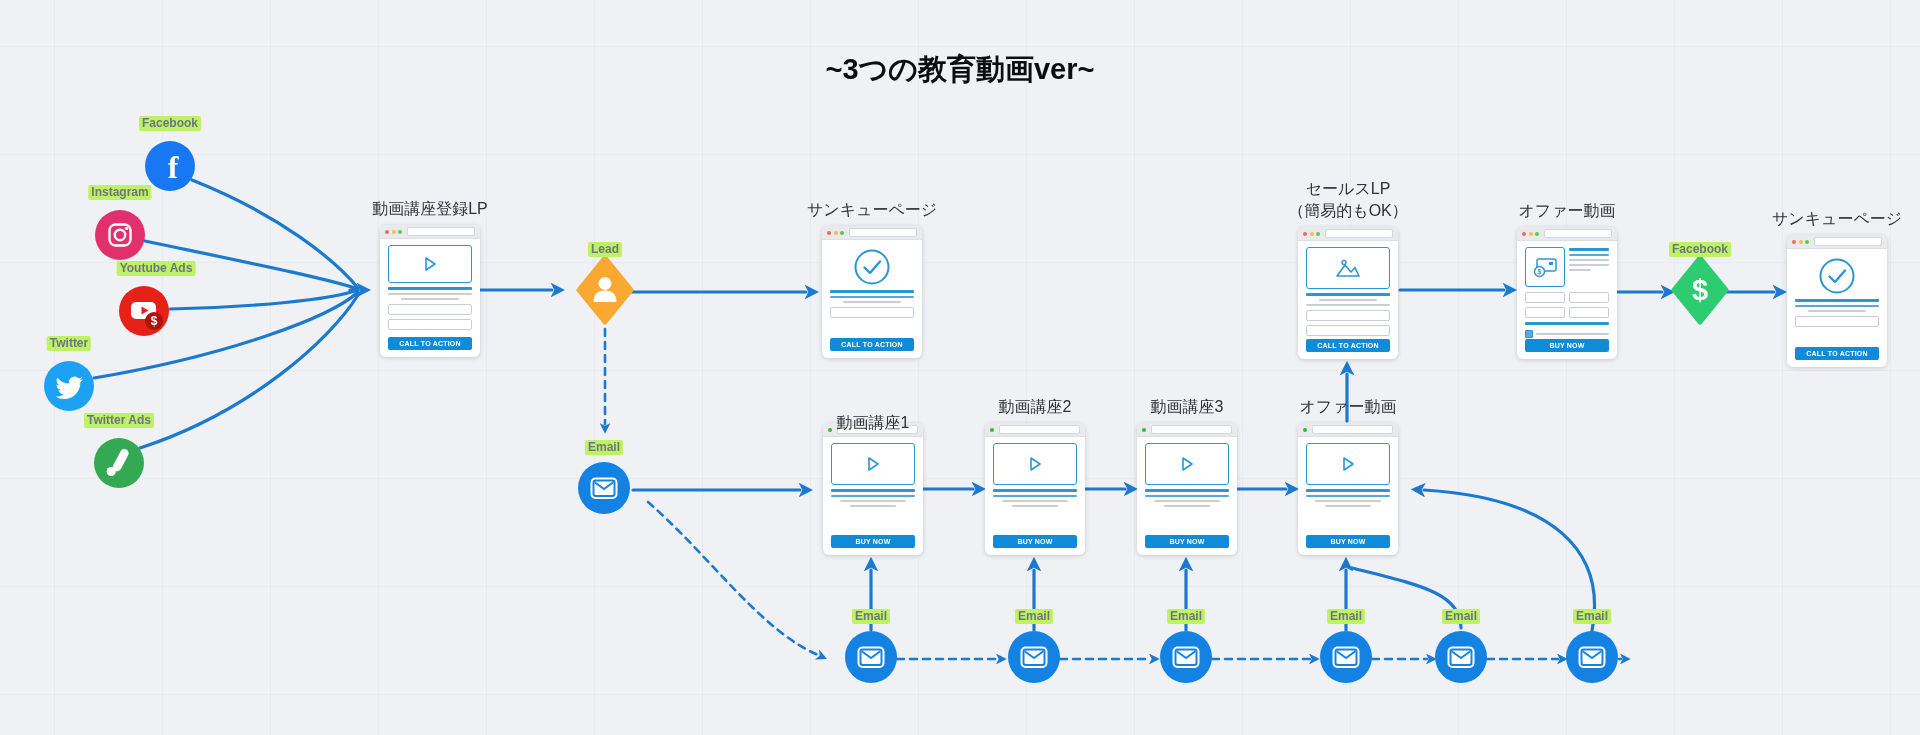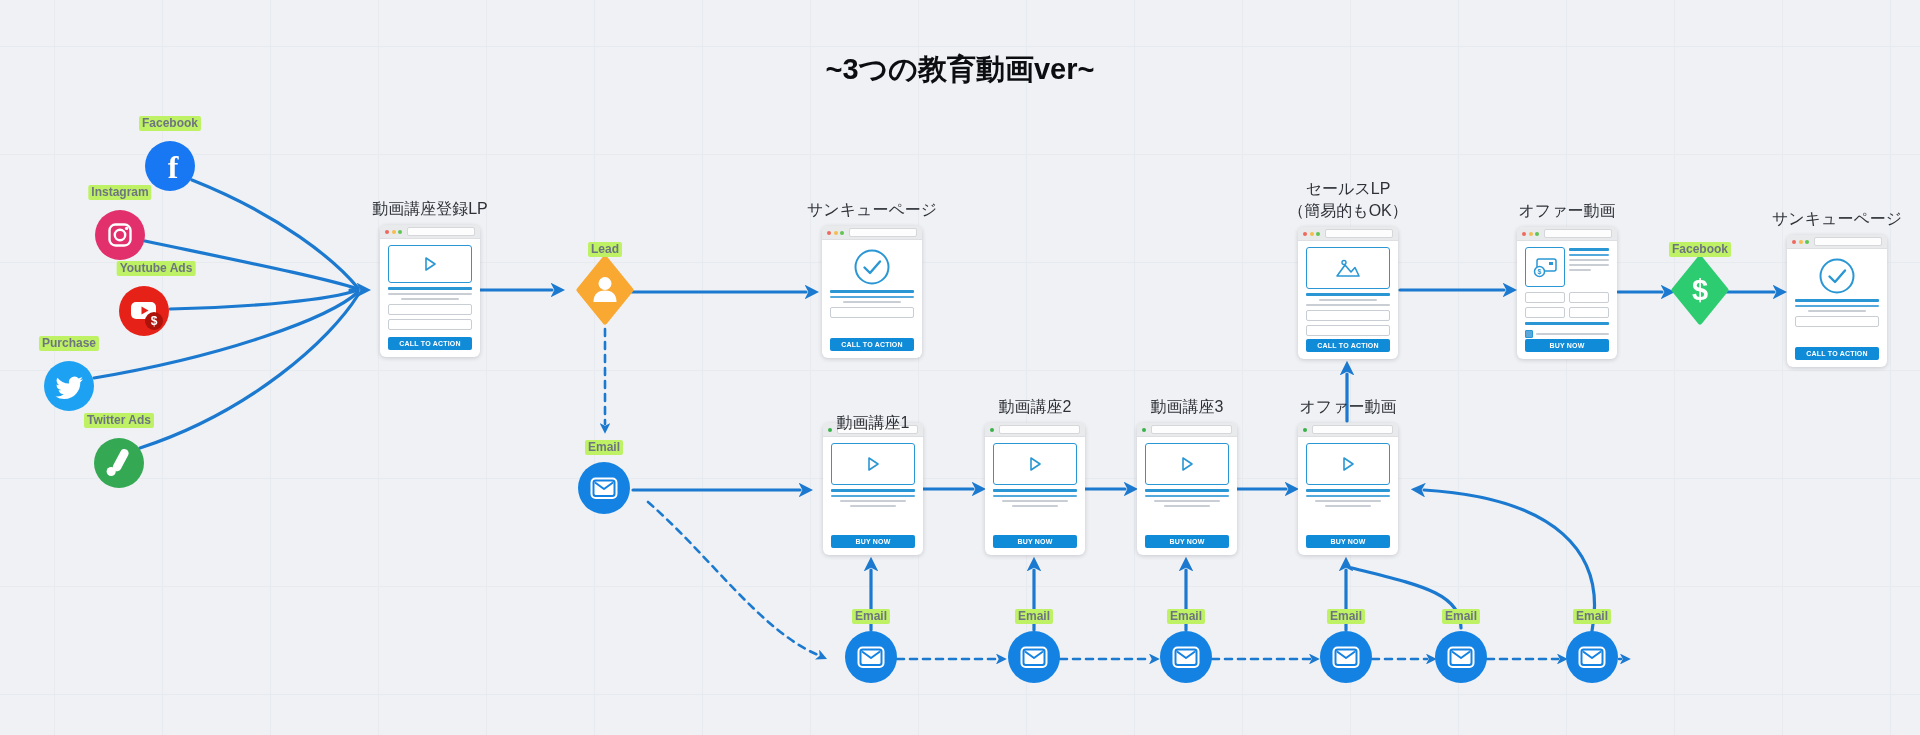--- a/index.html
+++ b/index.html
@@ -120,21 +120,21 @@
     <circle cx="32.6" cy="19.4" r="1.7" fill="#fff"></circle>
       </svg></div>
     <div class="en-label" style="left:156px;top:261px">Youtube Ads</div>
       <div class="src" style="left:144px;top:311px"><svg width="52" height="52" viewBox="0 0 52 52">
         <circle cx="26" cy="26" r="25" fill="#e62117"></circle>
     <rect x="13" y="17" width="25" height="17" rx="5" fill="#fff"></rect>
     <path d="M23.5 21.5 L30.5 25.5 L23.5 29.5 Z" fill="#e62117"></path>
     <circle cx="36" cy="36" r="9" fill="#ad120b"></circle>
     <text x="36" y="40.4" text-anchor="middle" font-size="12" font-weight="bold" fill="#fff">$</text>
       </svg></div>
-    <div class="en-label" style="left:69px;top:336px">Purchase</div>
+    <div class="en-label" style="left:69px;top:336px">Twitter</div>
       <div class="src" style="left:69px;top:386px"><svg width="52" height="52" viewBox="0 0 52 52">
         <circle cx="26" cy="26" r="25" fill="#1da1f2"></circle>
     <g transform="translate(12.5,14) scale(1.15)">
           <path fill="#fff" d="M23.95 4.57a10 10 0 0 1-2.82.77 4.96 4.96 0 0 0 2.16-2.72c-.95.56-2 .96-3.12 1.19a4.92 4.92 0 0 0-8.39 4.48A13.94 13.94 0 0 1 1.64 3.16a4.92 4.92 0 0 0 1.52 6.57 4.9 4.9 0 0 1-2.23-.61v.06a4.92 4.92 0 0 0 3.95 4.83 5 5 0 0 1-2.21.08 4.94 4.94 0 0 0 4.6 3.42A9.87 9.87 0 0 1 0 19.54a13.94 13.94 0 0 0 7.55 2.21c9.05 0 14-7.5 14-13.98 0-.21 0-.42-.02-.63a9.94 9.94 0 0 0 2.42-2.57z"></path>
         </g>
       </svg></div>
     <div class="en-label" style="left:119px;top:413px">Twitter Ads</div>
       <div class="src" style="left:119px;top:463px"><svg width="52" height="52" viewBox="0 0 52 52">
         <circle cx="26" cy="26" r="25" fill="#34a853"></circle>
     <rect x="23.5" y="11" width="8.5" height="24" rx="4.2" fill="#fff" transform="rotate(28 27.7 23)"></rect>

